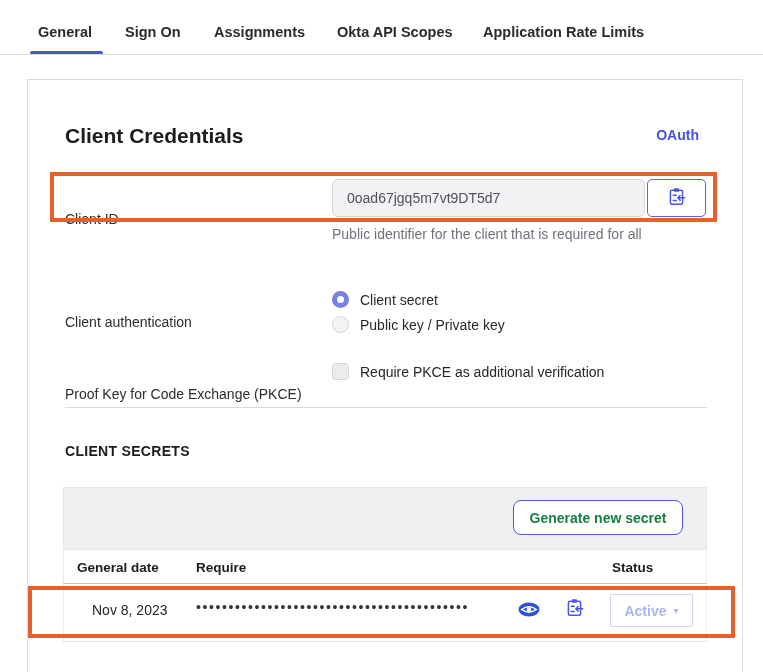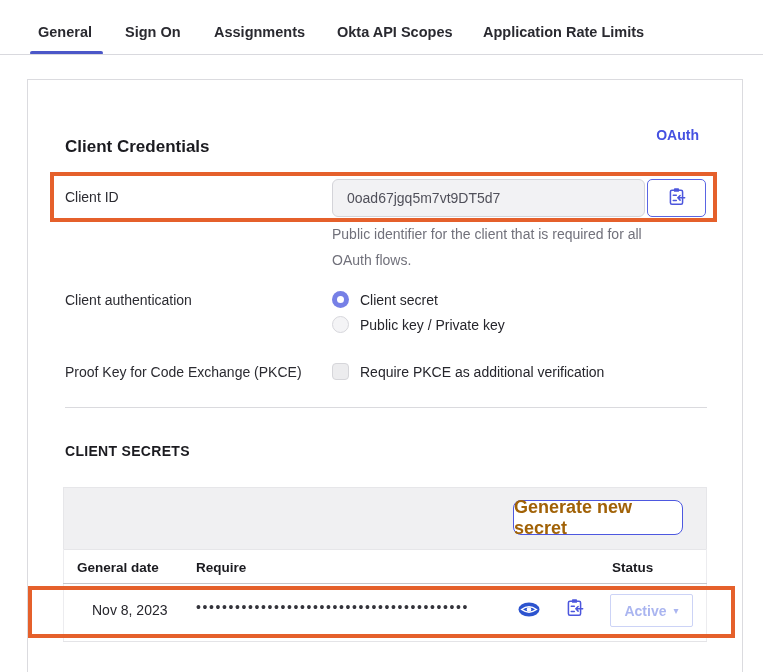--- a/index.html
+++ b/index.html
@@ -12,29 +12,29 @@
   .abs{position:absolute;}
 
   
   .tabbar-border{left:0;top:54px;width:763px;height:1px;background:#d9d9de;}
   .tab{top:24px;font-size:14.5px;font-weight:bold;color:#2a2a30;cursor:pointer;white-space:nowrap;}
   .tab-underline{left:30px;top:51px;width:73px;height:4px;background:#4b57c8;border-radius:2px;}
 
   
   .card{left:27px;top:79px;width:716px;height:640px;background:#fff;border:1px solid #dbdbdf;box-sizing:border-box;}
 
-  .section-title{left:65px;top:137px;font-size:17px;font-weight:bold;color:#1b1b20;}
+  .section-title{left:65px;top:124px;font-size:21px;font-weight:bold;color:#1b1b20;}
   .edit-link{right:64px;top:127px;font-size:14px;font-weight:bold;color:#4551e1;cursor:pointer;}
 
   
   .annotation{border:4px solid #e5602b;box-sizing:border-box;z-index:6;pointer-events:none;}
   .annotation.box1{left:50px;top:172px;width:667px;height:50px;}
   .annotation.box2{left:28px;top:586px;width:707px;height:52px;}
 
-  .field-label{font-size:14px;color:#2b2b31;}
+  .field-label{font-size:14px;color:#2b2b31;margin-top:22px;}
 
   .clientid-input{
     left:332px;top:179px;width:313px;height:38px;box-sizing:border-box;
     background:#f2f2f4;border:1px solid #d4d4d9;border-radius:6px;
     font-size:14px;color:#50505a;line-height:36px;padding:0 8px 0 14px;
     white-space:nowrap;overflow:hidden;
   }
   .copy-btn{
     left:647px;top:179px;width:59px;height:38px;box-sizing:border-box;
     background:#ffffff;border:1px solid #5a65e3;border-radius:5px;
@@ -57,21 +57,21 @@
 
   .cs-heading{left:65px;top:443px;font-size:14px;font-weight:bold;color:#1b1b20;letter-spacing:0.3px;}
 
   
   .panel-band{left:63px;top:487px;width:644px;height:63px;background:#f0f0f2;border:1px solid #e6e6e9;box-sizing:border-box;}
   .panel-sides{left:63px;top:549px;width:644px;height:93px;border-left:1px solid #ececef;border-right:1px solid #ececef;box-sizing:border-box;}
   .gen-btn{
     left:513px;top:500px;width:170px;height:35px;box-sizing:border-box;
     background:#ffffff;border:1.5px solid #4d58e0;border-radius:8px;
     display:flex;align-items:center;justify-content:center;
-    font-size:18px;font-weight:bold;color:#a16207;cursor:pointer;
+    font-size:14px;font-weight:bold;color:#15803d;cursor:pointer;
   }
   .th{top:560px;font-size:13.5px;font-weight:bold;color:#1b1b20;}
   .th-border{left:63px;top:583px;width:644px;height:1px;background:#c6c6cb;}
   .row-border{left:63px;top:641px;width:644px;height:1px;background:#e4e4e7;}
 
   .cell-date{left:77px;top:602px;font-size:14px;color:#26262c;margin-left:15px;}
   .cell-secret{
     left:196px;top:599px;width:318px;font-size:14px;color:#34343b;
     letter-spacing:1.6px;white-space:nowrap;overflow:hidden;
   }
@@ -111,21 +111,20 @@
       <rect x="7.3" y="1.4" width="5.4" height="3.6" rx="0.9" fill="#4c56dd" stroke="none"></rect>
       <path d="M6.6 8.6 h3.2 M6.6 14.2 h3.2"></path>
       <path d="M18.6 11.4 h-7.2 M11.4 11.4 l2.4 -2.4 M11.4 11.4 l2.4 2.4"></path>
     </svg>
   </span>
 </div>
 <div class="abs annotation box1"></div>
 
 <div class="abs desc">
   <div>Public identifier for the client that is required for all</div>
-  <div>OAuth flows.</div>
 </div>
 
 <div class="abs field-label" style="left:65px;top:292px">Client authentication</div>
 <div class="abs radio on" style="left:332px;top:291px">
     <div class="dot"></div>
   </div>
 <div class="abs choice-label" style="left:360px;top:292px">Client secret</div>
 <div class="abs radio off" style="left:332px;top:316px"></div>
 <div class="abs choice-label" style="left:360px;top:317px">Public key / Private key</div>
 

